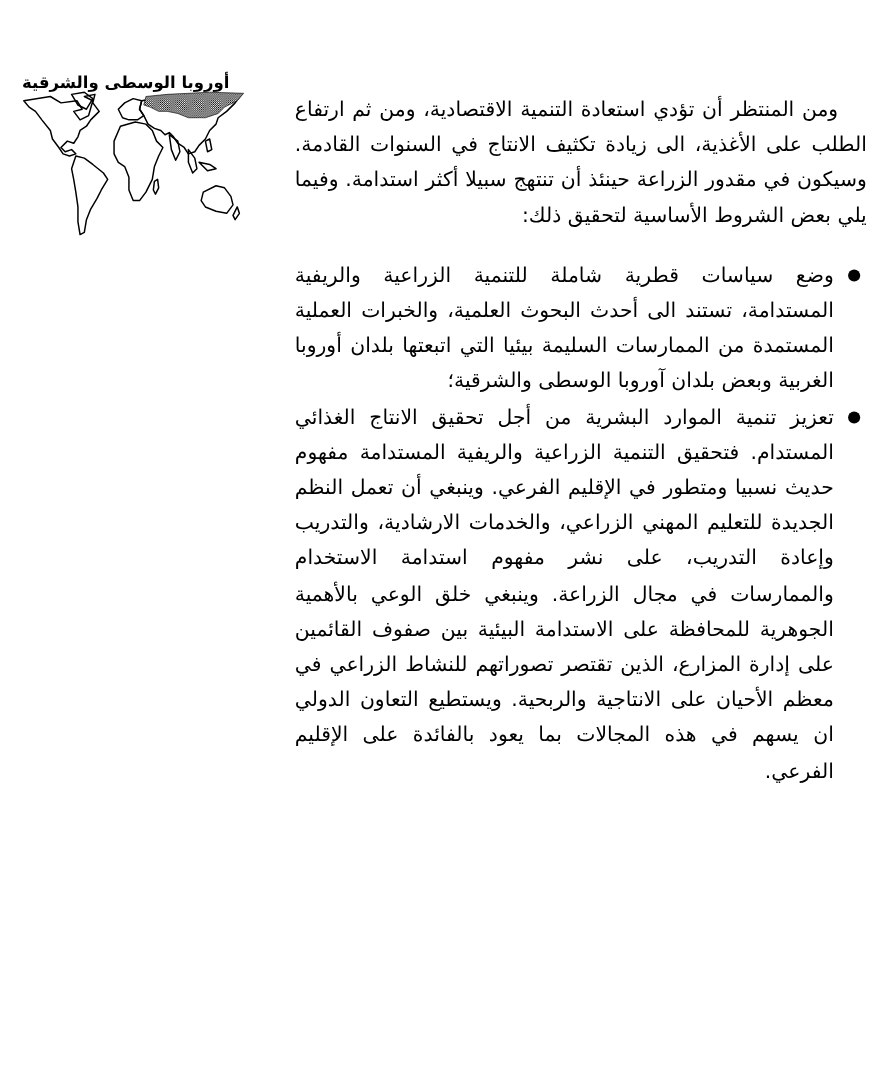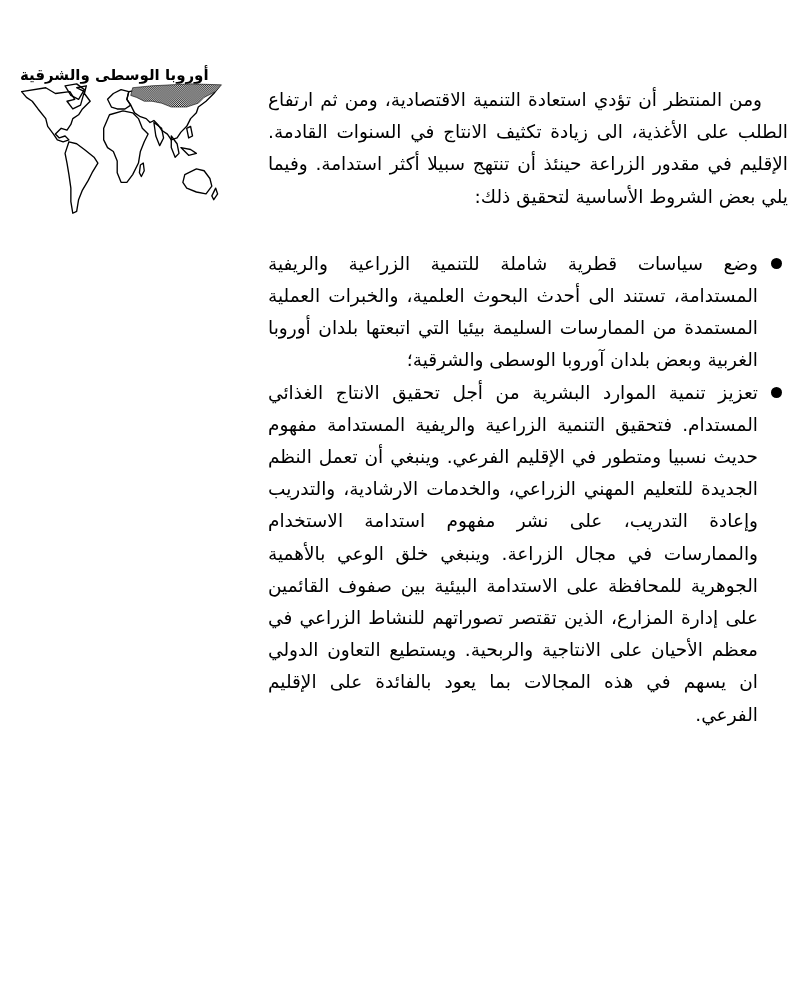--- a/index.html
+++ b/index.html
@@ -15,21 +15,21 @@
     .map-figure {
       position: absolute; left: 14px; top: 80px; width: 218px; height: 140px;
     }
     .map-figure svg { width: 100%; height: 100%; display: block; }
     .body-column {
       position: absolute; left: 268px; top: 84px; width: 520px;
       direction: rtl; text-align: justify; text-align-last: right;
       font-size: 18.5px; line-height: 32.2px;
     }
     .intro-paragraph { margin: 0; text-indent: 26px; }
-    .bullet-list { list-style: none; margin: 35px 0 0 0; padding: 0; }
+    .bullet-list { list-style: none; margin: 22px 0 0 0; padding: 0; }
     .bullet-item { position: relative; padding-right: 30px; }
     .bullet-dot {
       position: absolute; right: 6px; top: 10px;
       width: 11px; height: 11px; border-radius: 50%; background: #000;
     }
   </style>
 </head>
 <body>
 
 <div class="page-title">أوروبا الوسطى والشرقية</div>
@@ -66,21 +66,21 @@
       <path d="M174,98 L186,92 L194,94 L200,102 L202,110 L196,118 L186,116 L176,112 L172,106 Z"></path>
 
       <path d="M206,112 L208,118 L204,124 L202,120 Z"></path>
     </g>
 
     <path d="M120,8 L140,6 L180,4 L212,5 L206,12 L194,18 L188,24 L176,28 L160,28 L150,24 L140,22 L132,22 L124,18 L118,16 Z" fill="url(#dots)" stroke="#000" stroke-width="0.6"></path>
   </svg>
 </div>
 
 <div class="body-column">
-  <p class="intro-paragraph">ومن المنتظر أن تؤدي استعادة التنمية الاقتصادية، ومن ثم ارتفاع الطلب على الأغذية، الى زيادة تكثيف الانتاج في السنوات القادمة. الإقليم في مقدور الزراعة حينئذ أن تنتهج سبيلا أكثر استدامة. وفيما يلي بعض الشروط الأساسية لتحقيق ذلك:</p>
+  <p class="intro-paragraph">ومن المنتظر أن تؤدي استعادة التنمية الاقتصادية، ومن ثم ارتفاع الطلب على الأغذية، الى زيادة تكثيف الانتاج في السنوات القادمة. وسيكون في مقدور الزراعة حينئذ أن تنتهج سبيلا أكثر استدامة. وفيما يلي بعض الشروط الأساسية لتحقيق ذلك:</p>
   <ul class="bullet-list">
     <li class="bullet-item">
       <span class="bullet-dot"></span>
       <span>وضع سياسات قطرية شاملة للتنمية الزراعية والريفية المستدامة، تستند الى أحدث البحوث العلمية، والخبرات العملية المستمدة من الممارسات السليمة بيئيا التي اتبعتها بلدان أوروبا الغربية وبعض بلدان آوروبا الوسطى والشرقية؛</span>
     </li>
     <li class="bullet-item">
       <span class="bullet-dot"></span>
       <span>تعزيز تنمية الموارد البشرية من أجل تحقيق الانتاج الغذائي المستدام. فتحقيق التنمية الزراعية والريفية المستدامة مفهوم حديث نسبيا ومتطور في الإقليم الفرعي. وينبغي أن تعمل النظم الجديدة للتعليم المهني الزراعي، والخدمات الارشادية، والتدريب وإعادة التدريب، على نشر مفهوم استدامة الاستخدام والممارسات في مجال الزراعة. وينبغي خلق الوعي بالأهمية الجوهرية للمحافظة على الاستدامة البيئية بين صفوف القائمين على إدارة المزارع، الذين تقتصر تصوراتهم للنشاط الزراعي في معظم الأحيان على الانتاجية والربحية. ويستطيع التعاون الدولي ان يسهم في هذه المجالات بما يعود بالفائدة على الإقليم الفرعي.</span>
     </li>
   </ul>

